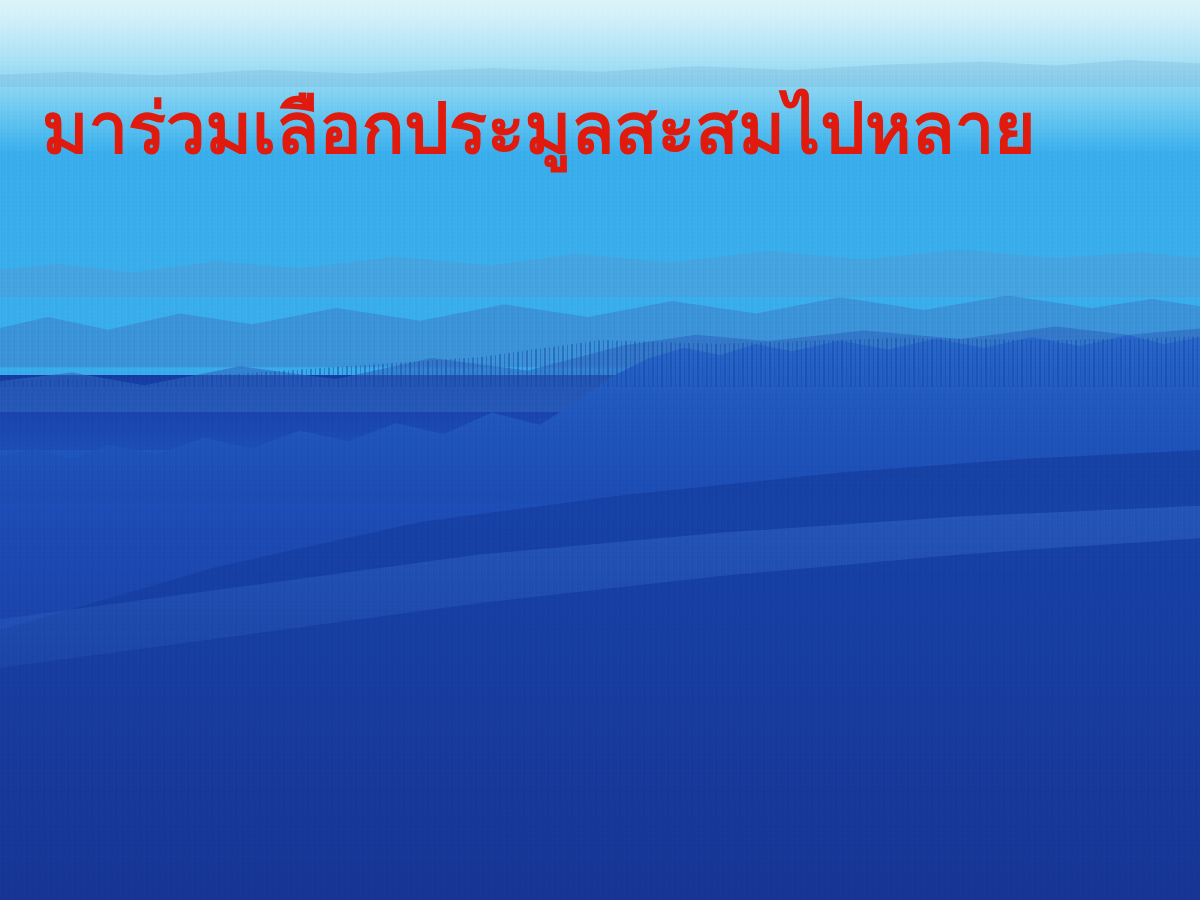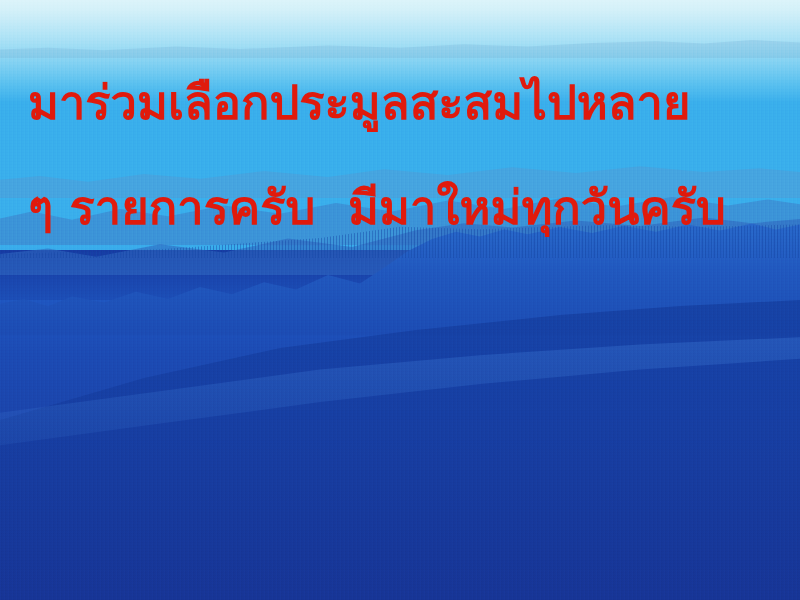--- a/index.html
+++ b/index.html
@@ -153,21 +153,20 @@
 
   
   #caption {
     position: absolute;
     left: 0;
     top: 0;
     width: 800px;
     height: 464px;
     padding: 34px 0 0 28px;
     box-sizing: border-box;
-    margin-top: 16px;
   }
 
   .caption-line {
     color: #e01a0c;
     font-family: "DejaVu Sans", "Liberation Sans", sans-serif;
     font-size: 47px;
     font-weight: 700;
     line-height: 105px;
     white-space: pre;
     letter-spacing: 0px;
@@ -187,16 +186,15 @@
   <div class="bg-layer ridge-mid2"></div>
   <div class="bg-layer base"></div>
   <div class="bg-layer ridge-forest"></div>
   <div class="bg-layer treeline"></div>
   <div class="bg-layer slope-near"></div>
   <div class="bg-layer slope-hilite"></div>
   <div class="bg-layer grain"></div>
 
   <div id="caption">
     <div class="caption-line">มาร่วมเลือกประมูลสะสมไปหลาย</div>
-    <div class="caption-line">ๆ รายการครับ  มีมาใหม่ทุกวันครับ</div>
   </div>
 
 </div>
 
 </body></html>

